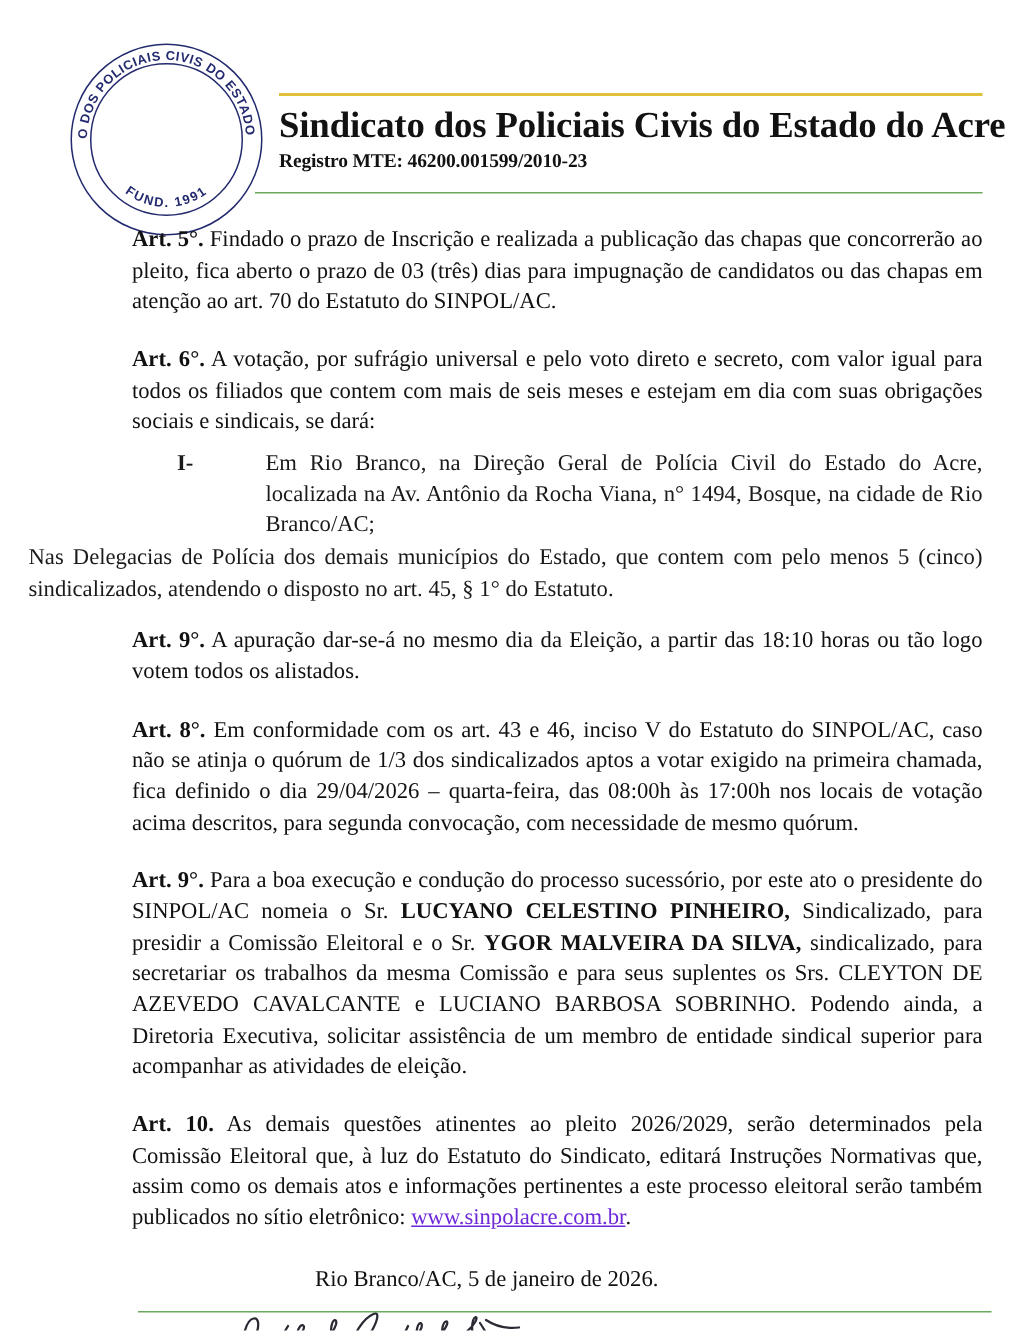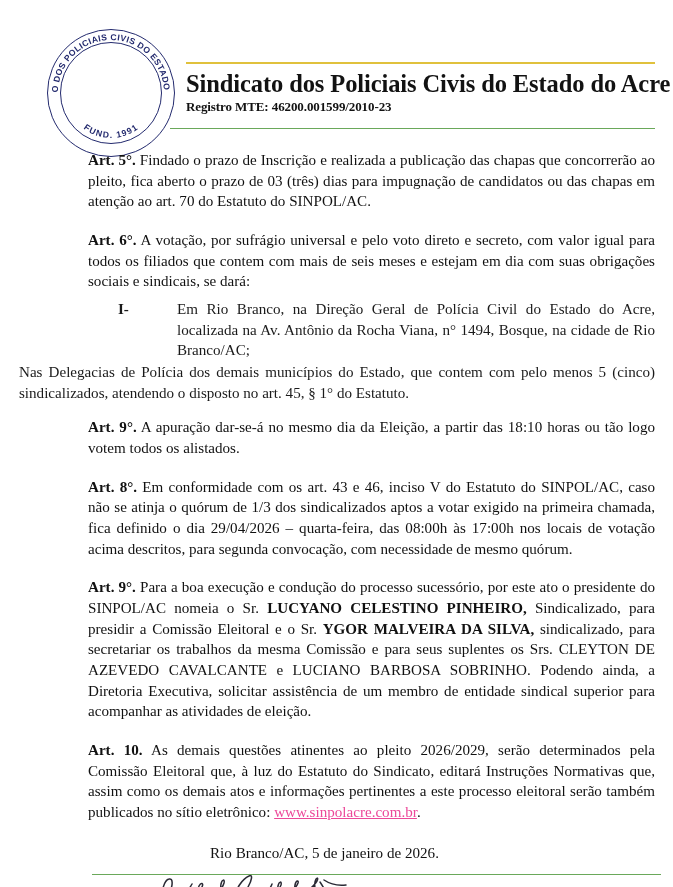--- a/index.html
+++ b/index.html
@@ -135,21 +135,21 @@
     white-space: nowrap;
   }
   .roman-text {
     flex: 1 1 auto;
     text-align: justify;
     text-justify: inter-word;
     margin-left: 19px;
   }
 
   a.link, .link {
-    color: #ec4899;
+    color: #6d28d9;
     text-decoration: underline;
   }
 
   
   .closing-line {
     margin-top: 22px;
     padding-right: 24px;
     text-align: center;
     font-size: 15.1px;
     color: #111111;

